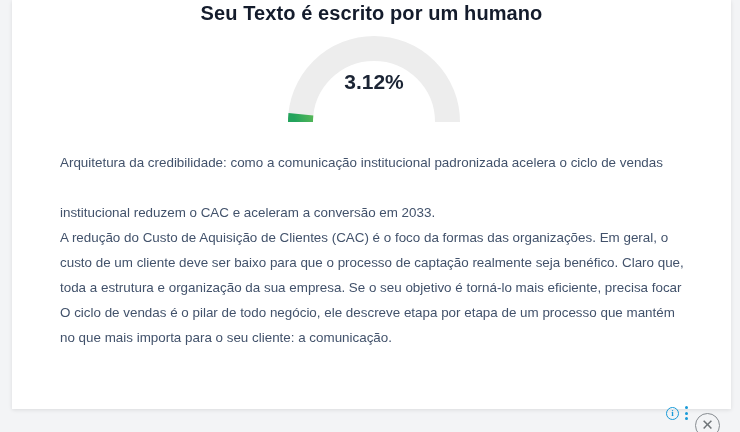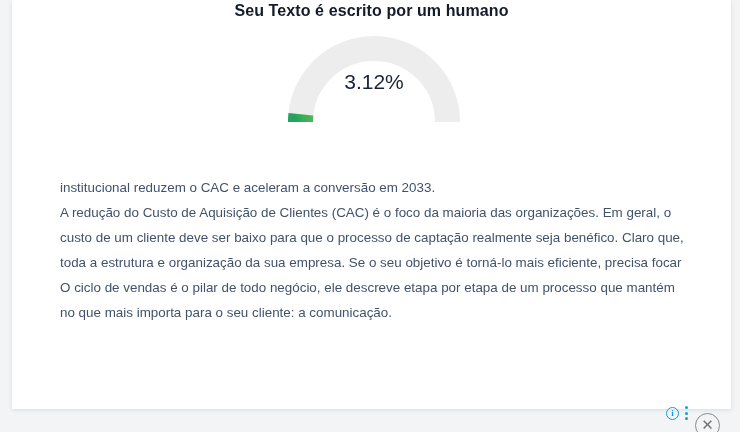--- a/index.html
+++ b/index.html
@@ -13,38 +13,38 @@
     position:absolute;
     left:12px; top:0; width:719px; height:409px;
     background:#ffffff;
     box-shadow:0 1px 4px rgba(0,0,0,0.10);
     overflow:hidden;
   }
   .page-title {
     position:absolute;
     top:2px; left:0; width:100%;
     text-align:center;
-    font-size:16px;
+    font-size:20px;
     font-weight:bold;
     color:#141c2c;
     letter-spacing:0.1px;
   }
   .gauge-wrap {
     position:absolute;
     left:274px; top:33px;
     width:176px; height:92px;
   }
   .gauge-wrap svg { display:block; }
   .gauge-center {
     position:absolute;
     left:274px; top:70px;
     width:176px;
     text-align:center;
     color:#1b2434;
-    font-weight:normal;
+    font-weight:bold;
   }
   .gauge-value { font-size:21px; line-height:24px; }
   .gauge-unit  { font-size:19px; line-height:23px; }
   .article {
     position:absolute;
     left:48px; top:150px;
     width:645px;
     font-size:13.4px;
     line-height:25px;
     color:#42526b;
@@ -113,23 +113,24 @@
       <path d="M 14.5 89 A 73.5 73.5 0 0 1 161.5 89" fill="none" stroke="#ededed" stroke-width="25"></path>
       <path d="M 14.5 89 A 73.5 73.5 0 0 1 161.5 89" fill="none" stroke="url(#greenGrad)" stroke-width="25" pathLength="100" stroke-dasharray="3.4 200"></path>
     </svg>
   </div>
 
   <div class="gauge-center">
     <div class="gauge-value">3.12%</div>
   </div>
 
   <div class="article">
+    <div class="line">Arquitetura da credibilidade: como a comunicação institucional padronizada acelera o ciclo de vendas</div>
     <div class="line"></div>
     <div class="line">institucional reduzem o CAC e aceleram a conversão em 2033.</div>
-    <div class="line">A redução do Custo de Aquisição de Clientes (CAC) é o foco da maioria das organizações. Em geral, o</div>
+    <div class="line">A redução do Custo de Aquisição de Clientes (CAC) é o foco da formas das organizações. Em geral, o</div>
     <div class="line">custo de um cliente deve ser baixo para que o processo de captação realmente seja benéfico. Claro que,</div>
     <div class="line">toda a estrutura e organização da sua empresa. Se o seu objetivo é torná-lo mais eficiente, precisa focar</div>
     <div class="line">O ciclo de vendas é o pilar de todo negócio, ele descreve etapa por etapa de um processo que mantém</div>
     <div class="line">no que mais importa para o seu cliente: a comunicação.</div>
   </div>
 
 </div>
 
 <div class="ad-controls"></div>
 

